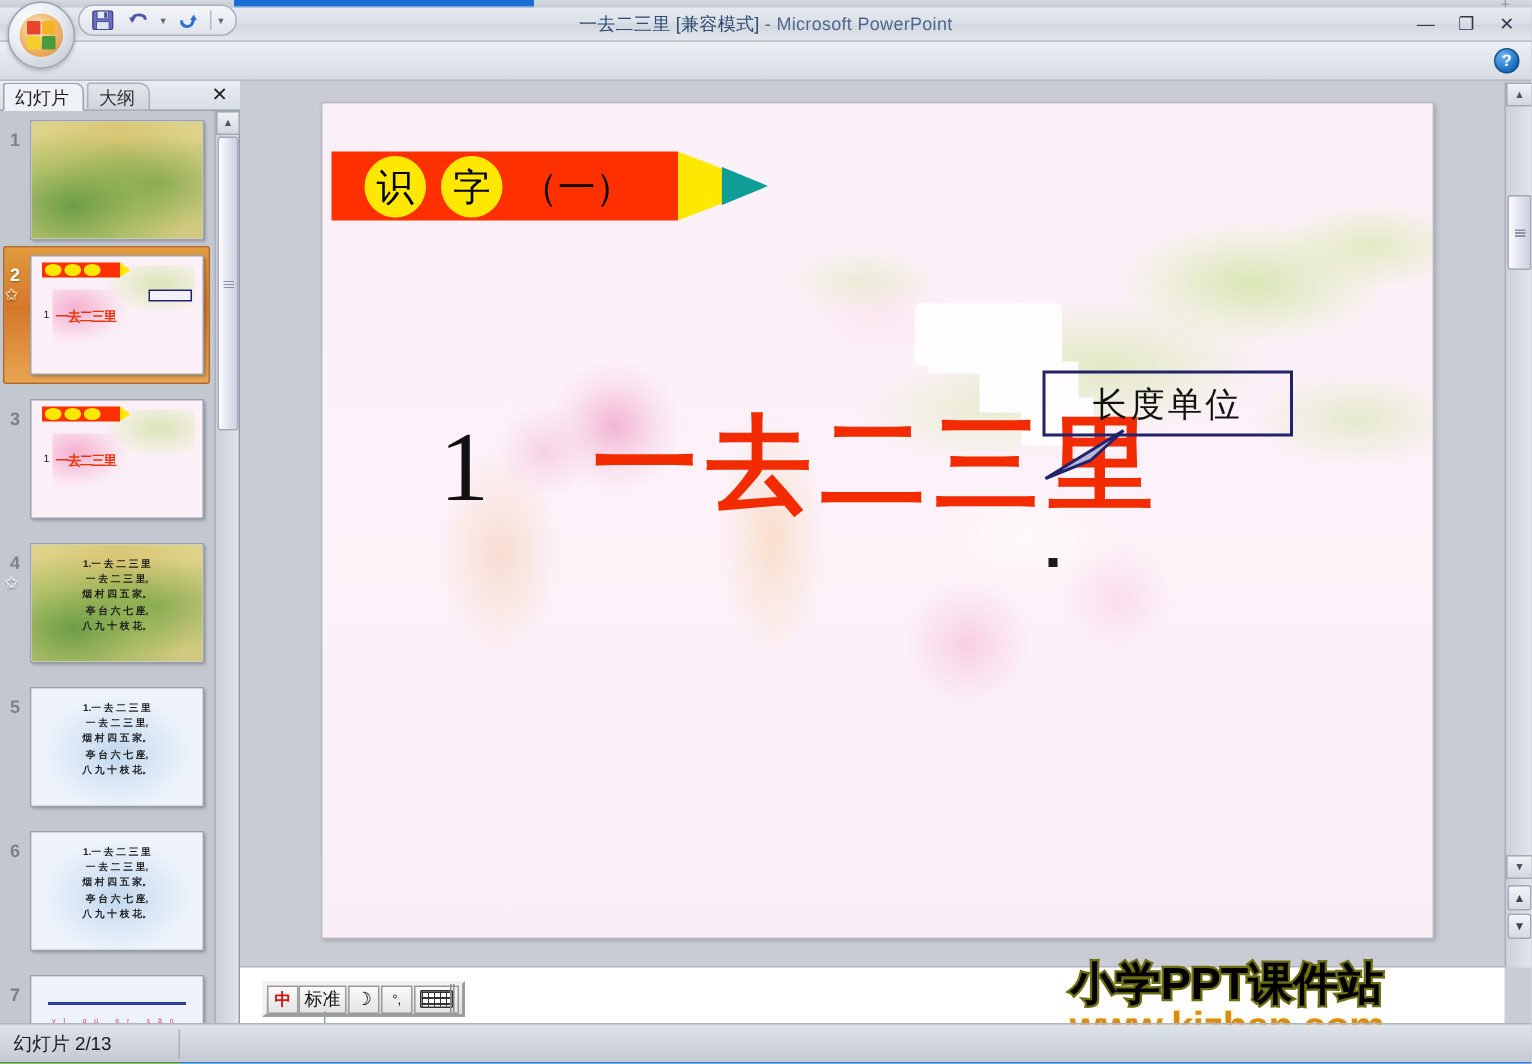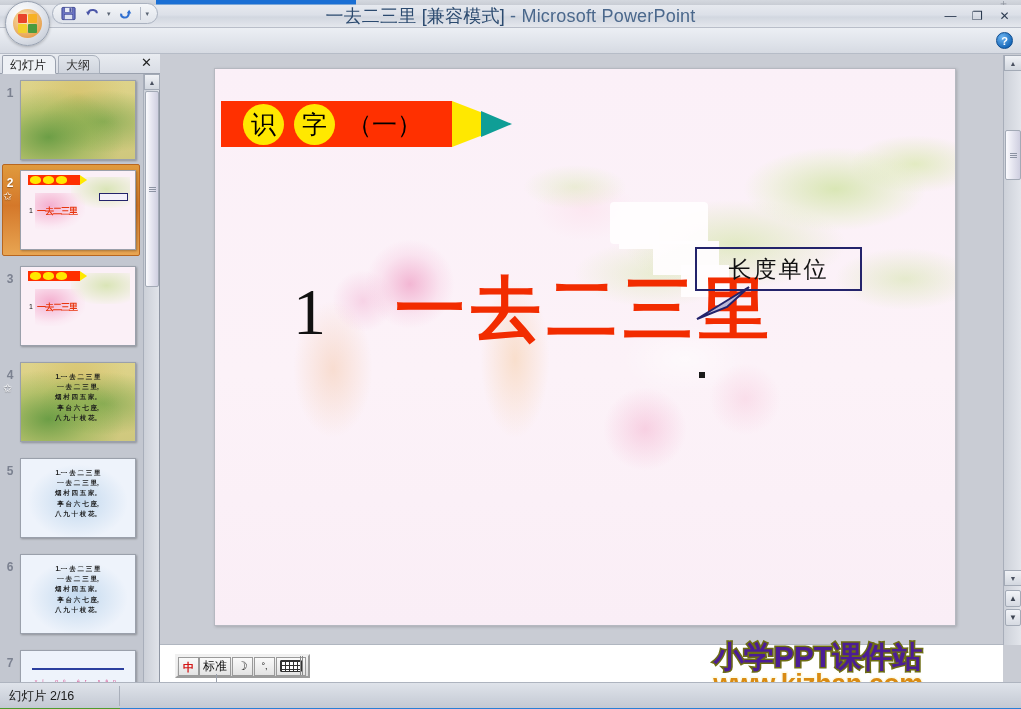--- a/index.html
+++ b/index.html
@@ -25,21 +25,21 @@
   }
 
   
   .titlebar {
     position: absolute; left: 0; top: 5px; width: 1021px; height: 23px;
     background: linear-gradient(#e6e9ef 0%, #dce0e8 45%, #d2d7e0 55%, #e4e7ed 100%);
     border-bottom: 1px solid #b9bec9;
   }
   .title-text {
     position: absolute; left: 0; right: 0; top: 0; height: 16px;
-    line-height: 23px; text-align: center; font-size: 18px; color: #2b4a6f;
+    line-height: 23px; text-align: center; font-size: 12px; color: #2b4a6f;
     letter-spacing: .2px;
   }
   .title-text .dim { color: #4b688c; }
   .win-btns { position: absolute; right: 4px; top: 2px; display: flex; gap: 2px; }
   .win-btn {
     width: 25px; height: 18px; display: flex; align-items: center; justify-content: center;
     font-size: 12px; color: #2c3b50; cursor: default;
   }
 
   
@@ -332,21 +332,21 @@
   .ime-tail {
     position: absolute; left: 300px; top: 656px; width: 3px; height: 19px;
     border-left: 1px solid #888; border-right: 1px solid #888;
   }
 
   .watermark {
     position: absolute; left: 633px; top: 641px; width: 370px; height: 58px;
     pointer-events: none; text-align: center;
   }
   .wm-top {
-    font-size: 30px; font-weight: bold; color: #4c1d95; letter-spacing: 0px;
+    font-size: 30px; font-weight: bold; color: #000000; letter-spacing: 0px;
     -webkit-text-stroke: 3px #6d6d12; paint-order: stroke fill;
     line-height: 32px;
   }
   .wm-bot {
     font-size: 27px; font-weight: bold; color: #d98b12; letter-spacing: -.5px;
     -webkit-text-stroke: 3px #fdfbe8; paint-order: stroke fill;
     line-height: 28px; margin-top: -3px;
   }
 
   
@@ -593,20 +593,20 @@
       </div>
   </div>
   <div class="ime-tail"></div>
 
   <div class="watermark">
     <div class="wm-top">小学PPT课件站</div>
     <div class="wm-bot">www.kjzhan.com</div>
   </div>
 
   <div class="statusbar">
-    <div class="status-text">幻灯片 2/16</div>
+    <div class="status-text">幻灯片 2/13</div>
     <div class="status-sep"></div>
     <div class="status-green"></div>
     <div class="status-blue"></div>
   </div>
   <div class="sb-vert"></div>
 
 </div>
 
 </body></html>

